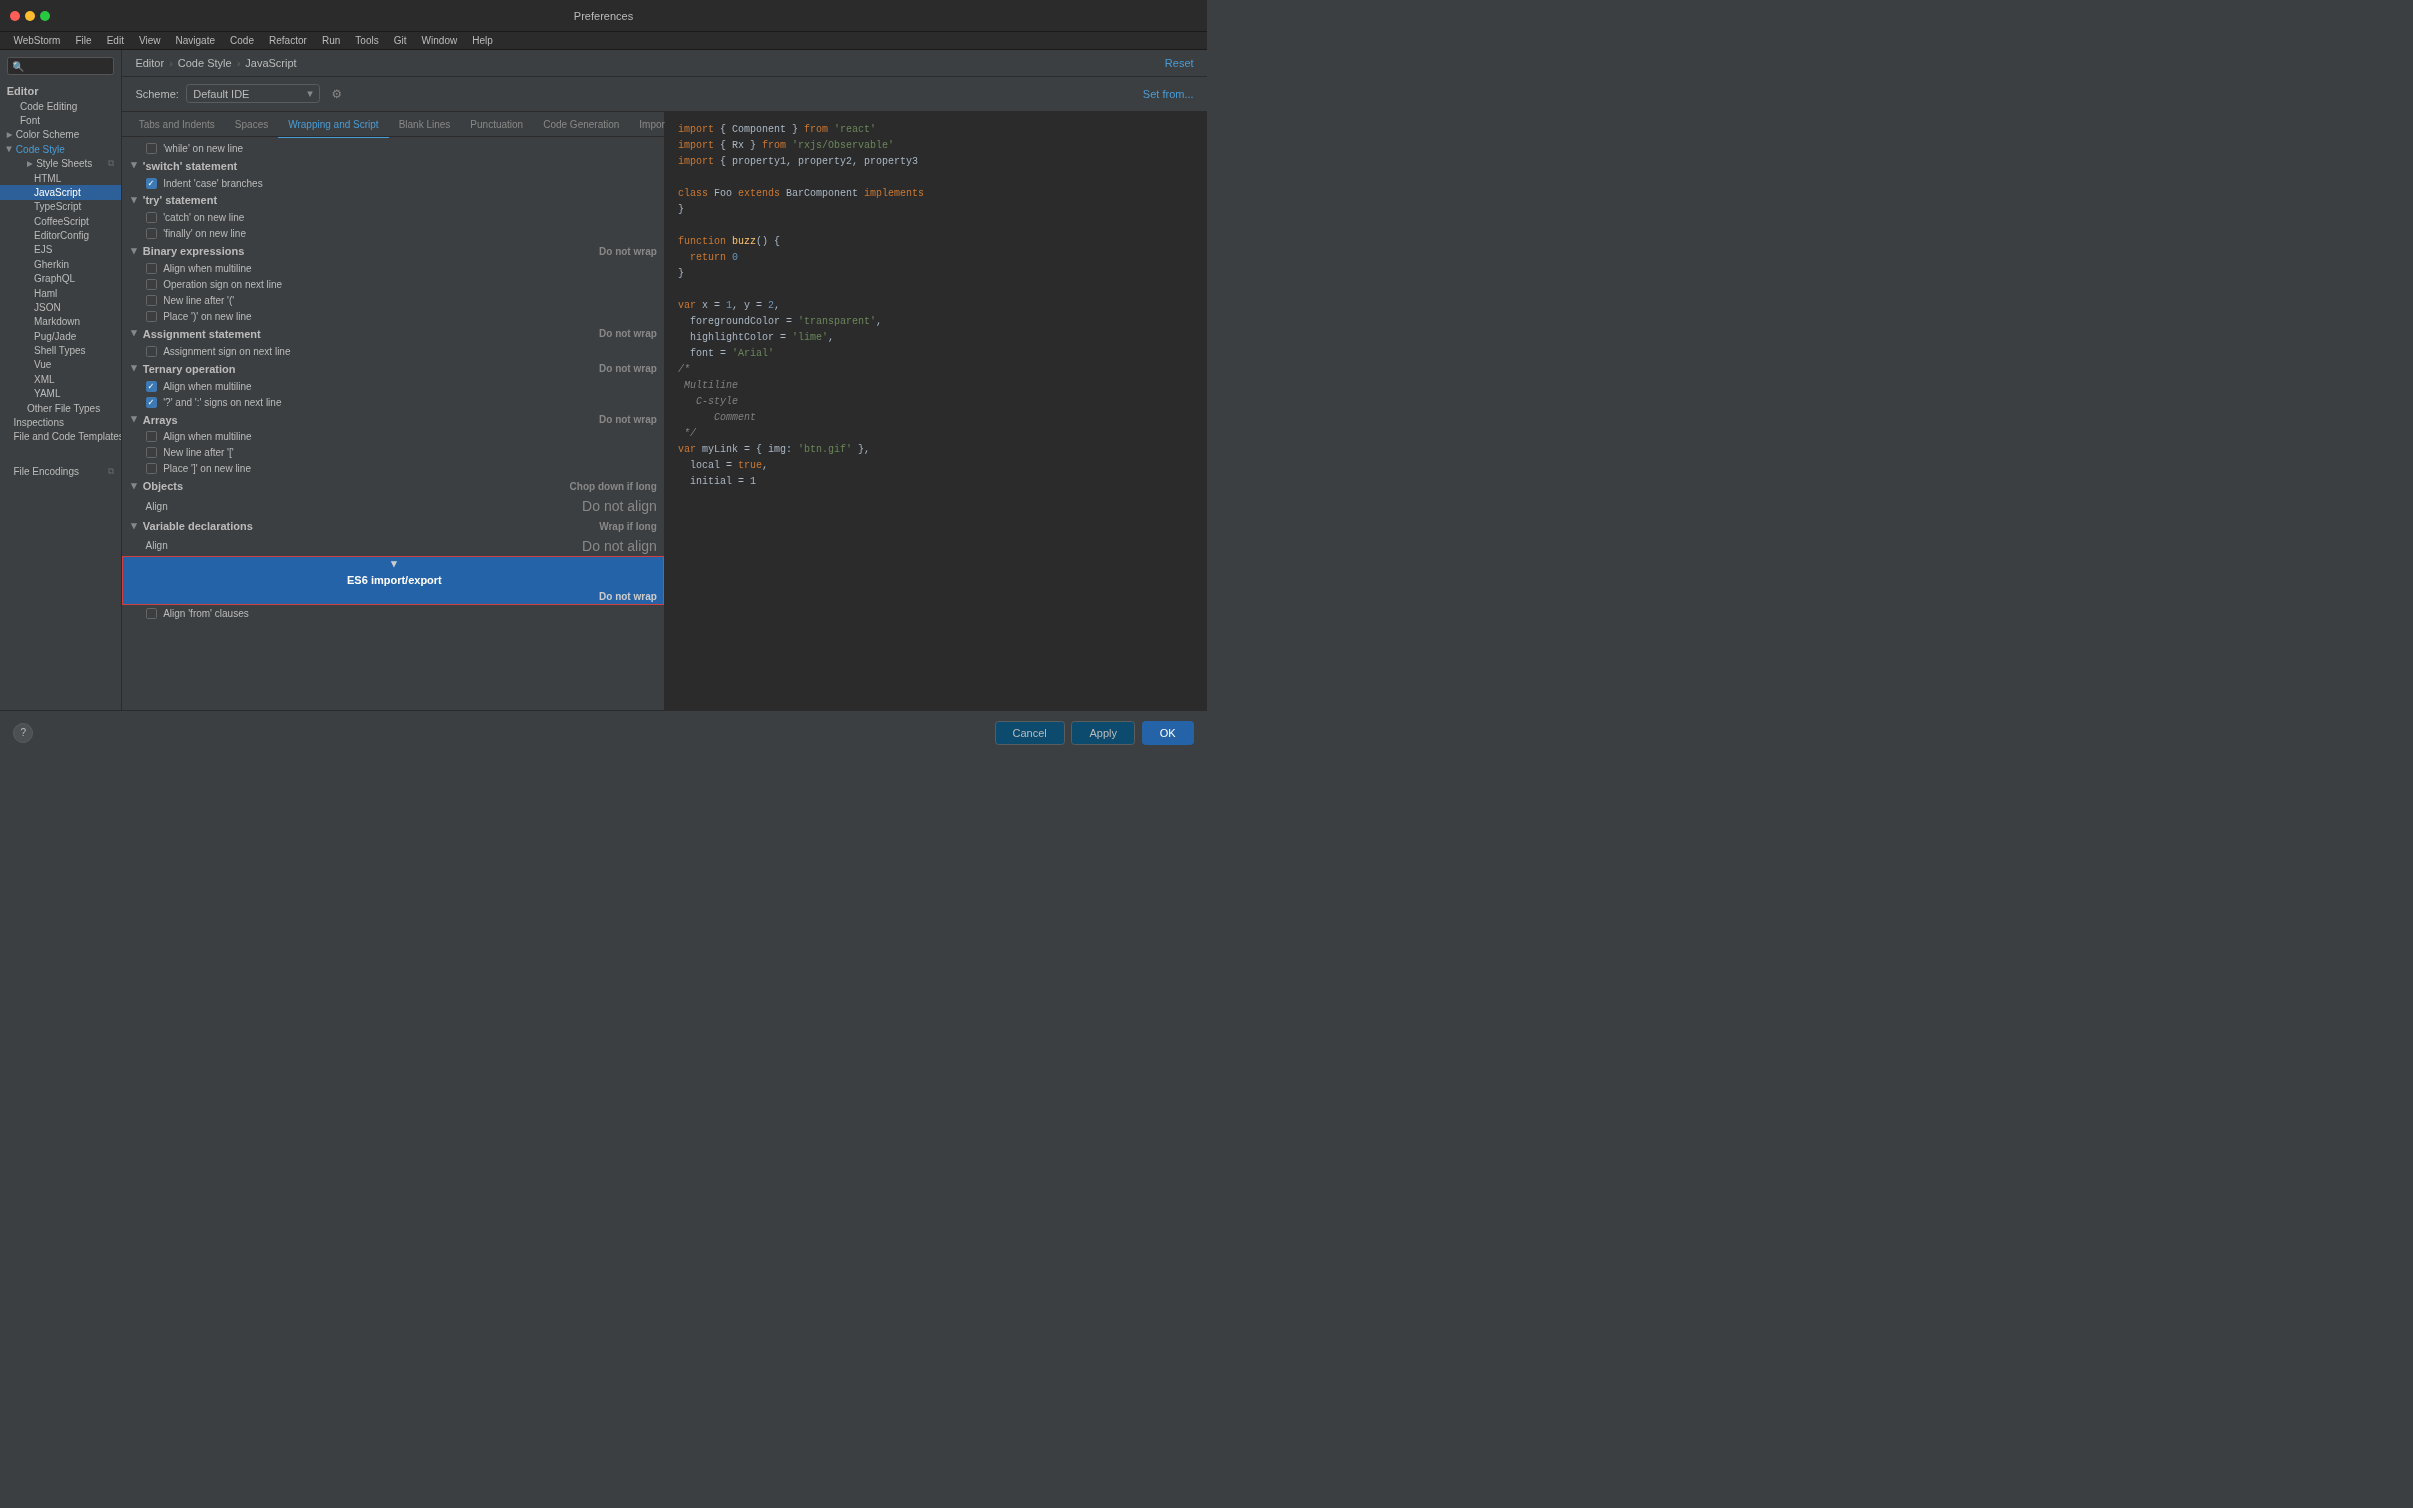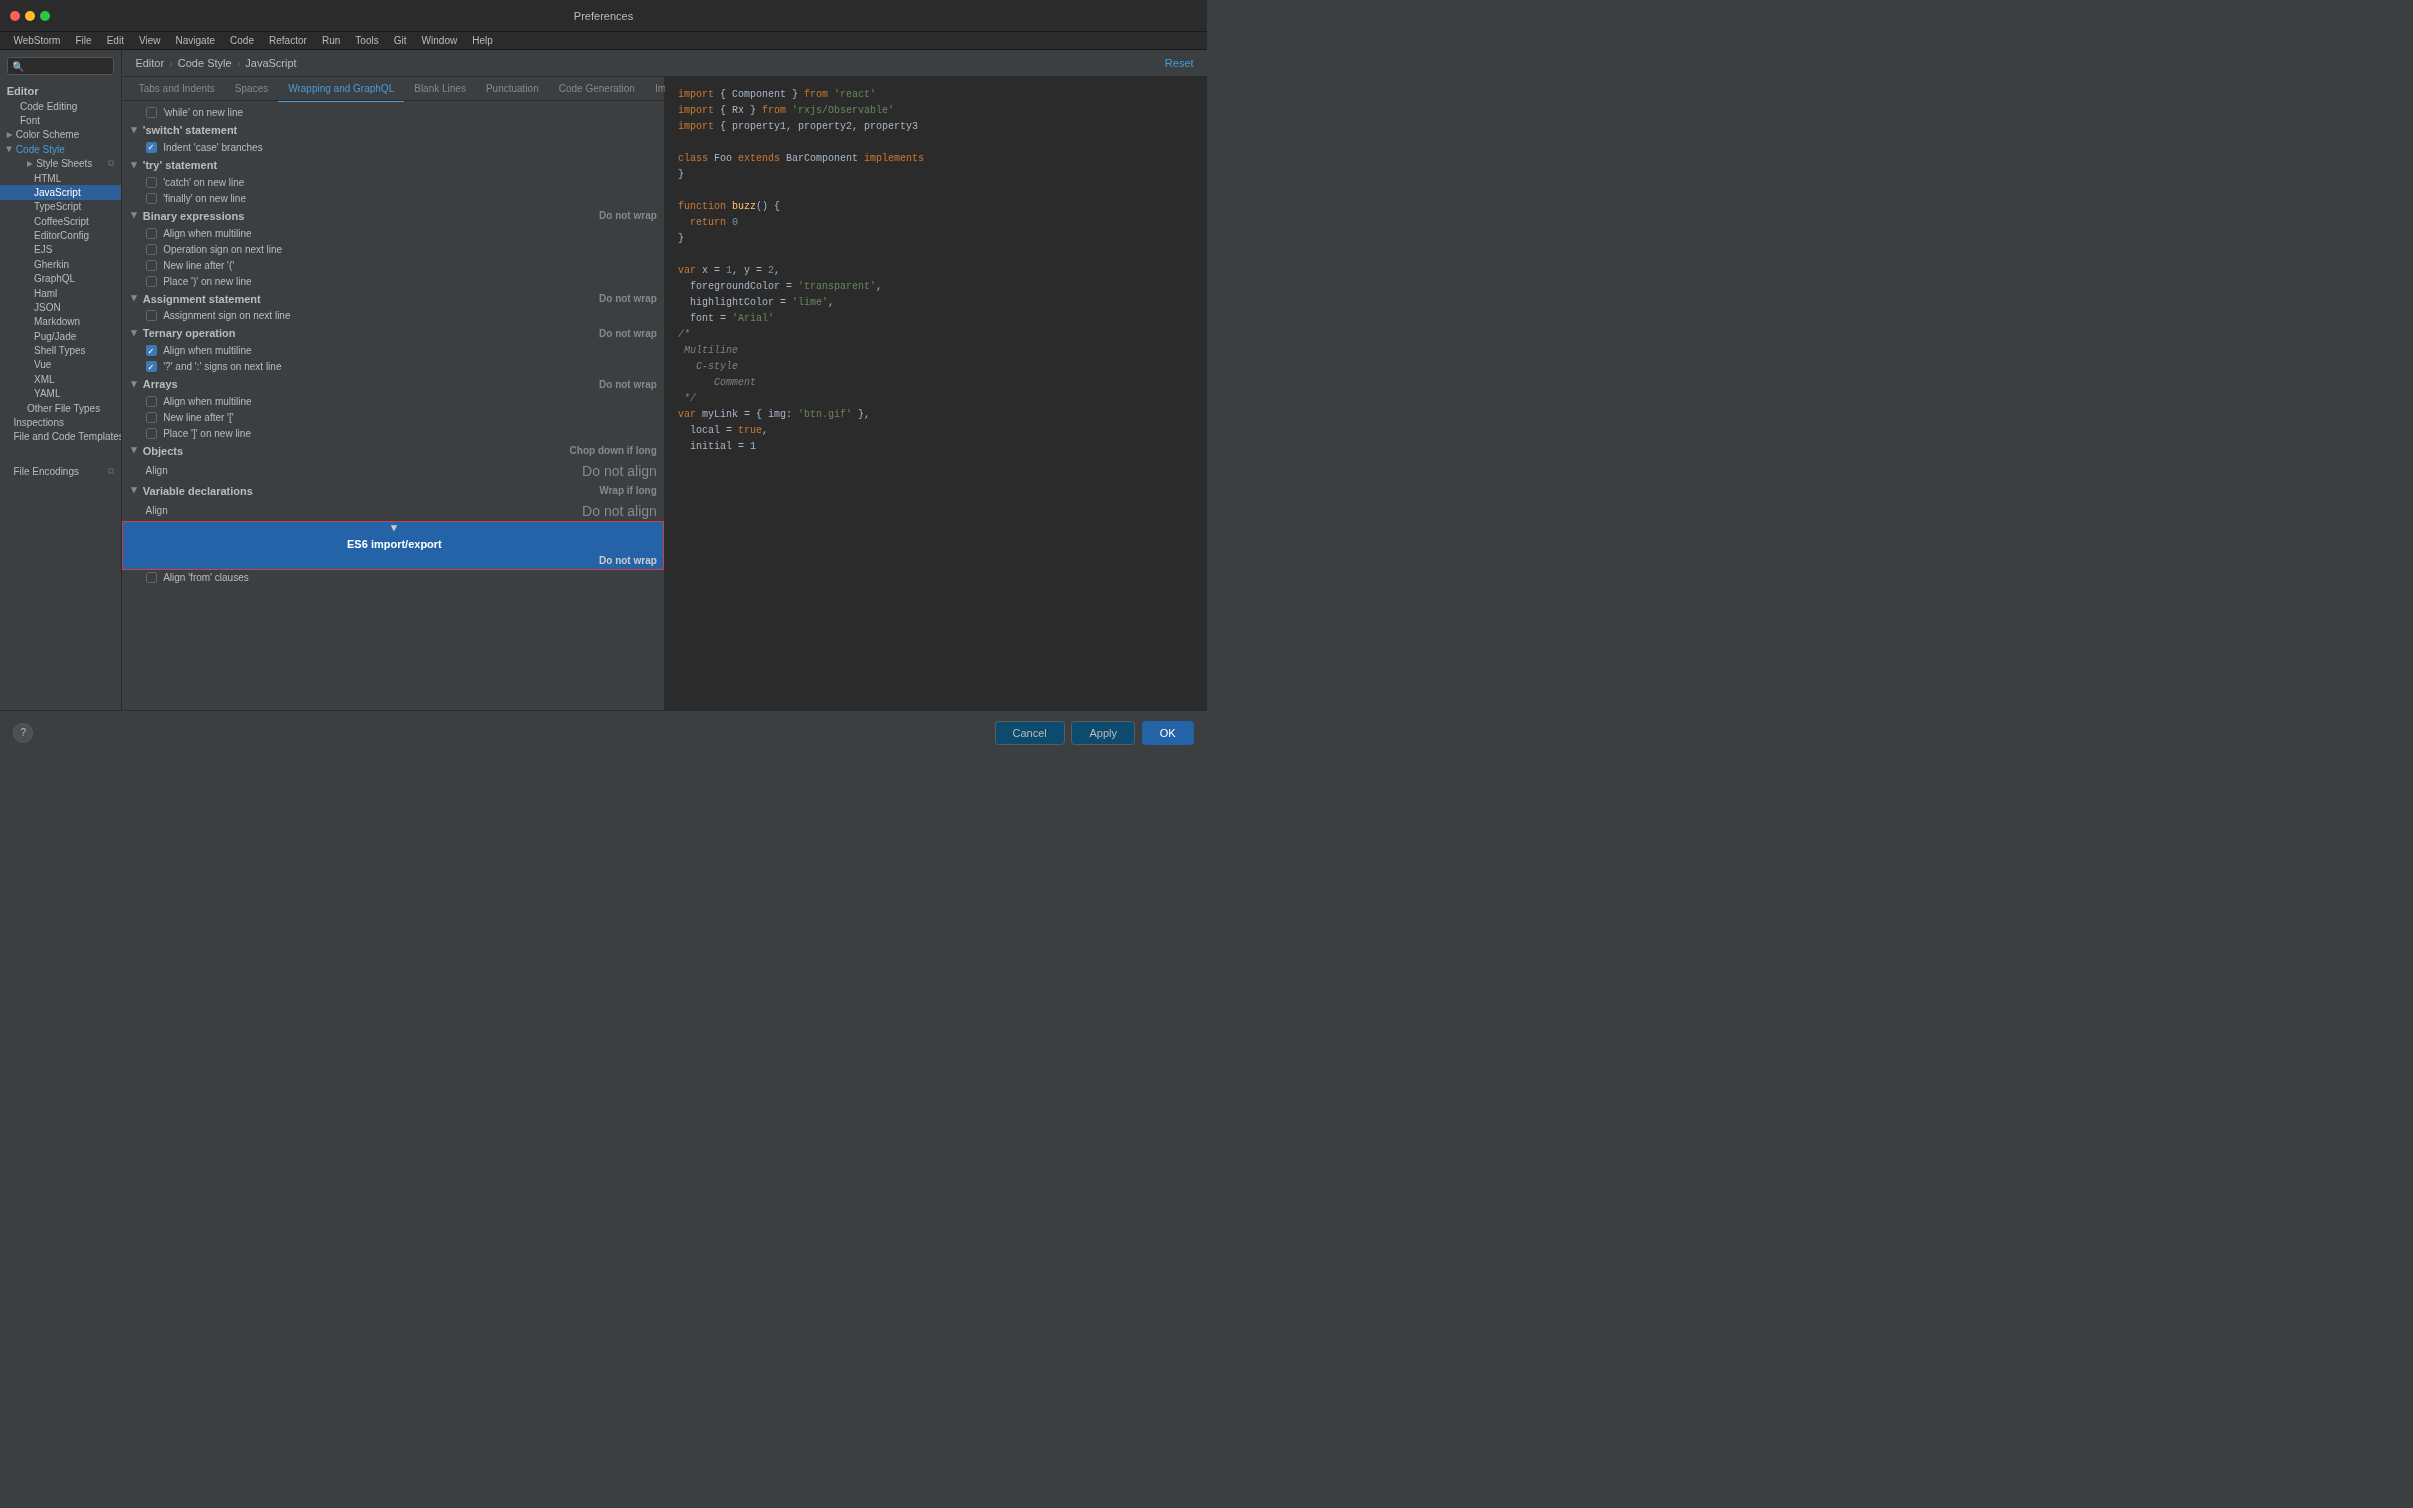--- a/index.html
+++ b/index.html
@@ -497,29 +497,39 @@
 
     <div class="breadcrumb">
       <span class="breadcrumb-link">Editor</span>
       <span class="breadcrumb-sep">›</span>
       <span class="breadcrumb-link">Code Style</span>
       <span class="breadcrumb-sep">›</span>
       <span class="breadcrumb-current">JavaScript</span>
       <span class="breadcrumb-reset">Reset</span>
     </div>
 
+    <div class="scheme-row">
+      <span class="scheme-label">Scheme:</span>
+      <div class="scheme-select-wrapper">
+        <select class="scheme-select">
+          <option>Default  IDE</option>
+        </select>
+      </div>
+      <button class="gear-btn">⚙</button>
+      <span class="set-from">Set from...</span>
+    </div>
 
     <div class="split-view">
 
       <div class="settings-panel">
 
         <div class="tabs">
           <div class="tab">Tabs and Indents</div>
           <div class="tab">Spaces</div>
-          <div class="tab active">Wrapping and GraphQL</div>
+          <div class="tab active">Wrapping and Script</div>
           <div class="tab">Blank Lines</div>
           <div class="tab">Punctuation</div>
           <div class="tab">Code Generation</div>
           <div class="tab">Imports</div>
           <div class="tab">Arrangement</div>
         </div>
 
         <div class="settings-list">
 
           <div class="setting-row">

